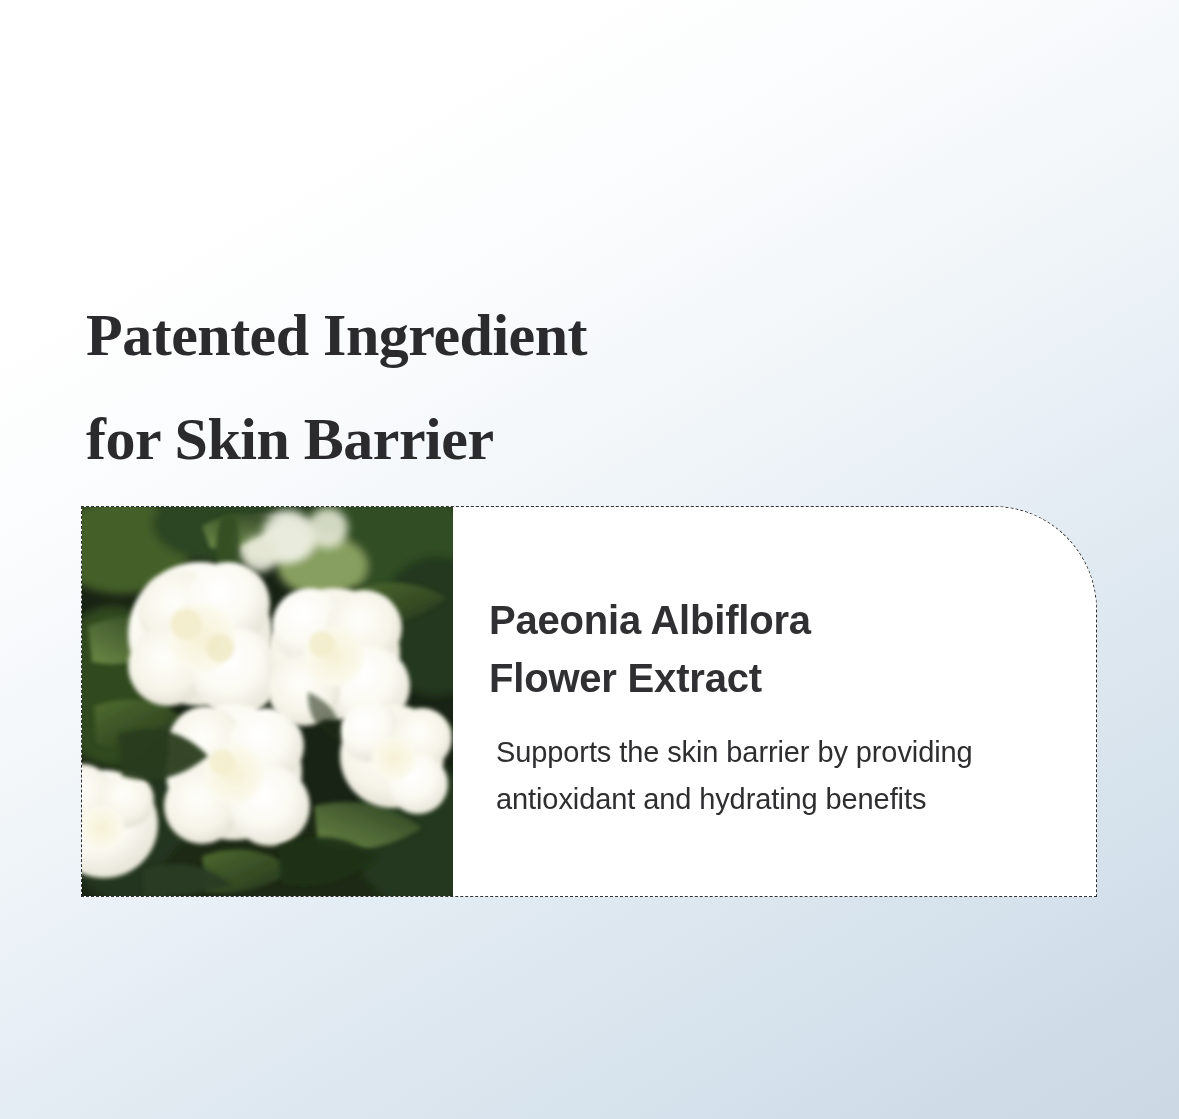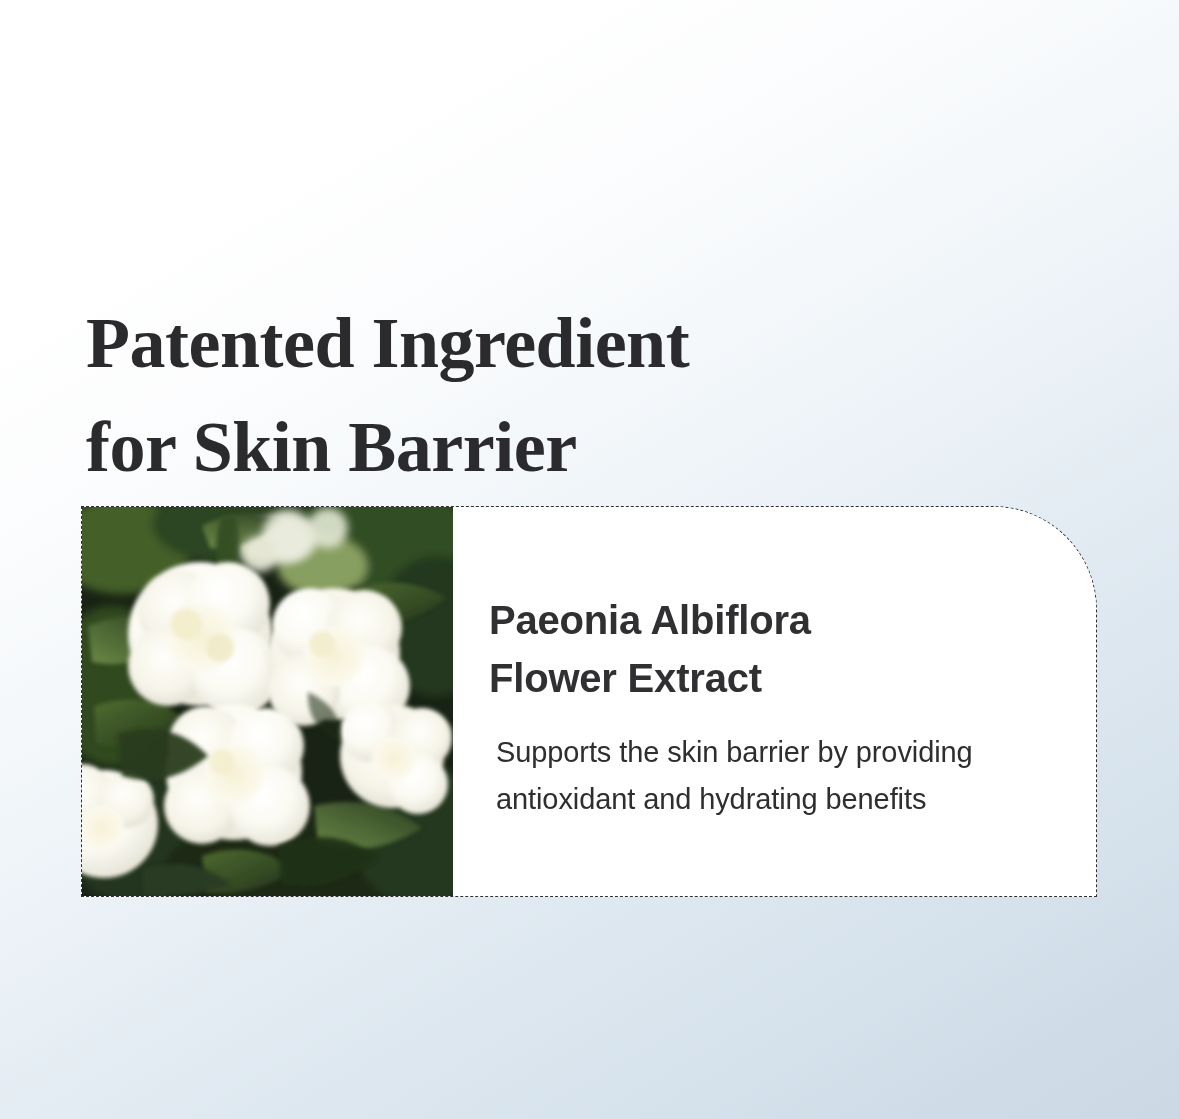--- a/index.html
+++ b/index.html
@@ -33,21 +33,21 @@
   }
 
   
   #headline {
     position: absolute;
     left: 86px;
     top: 243px;
     width: 960px;
     font-family: "Liberation Serif", "DejaVu Serif", serif;
     font-weight: 700;
-    font-size: 72px;
+    font-size: 60px;
     line-height: 104px;
     letter-spacing: -0.5px;
     color: #2b2b2e;
     white-space: pre-line;
   }
 
   
   #ingredient-card {
     position: absolute;
     left: 81px;

